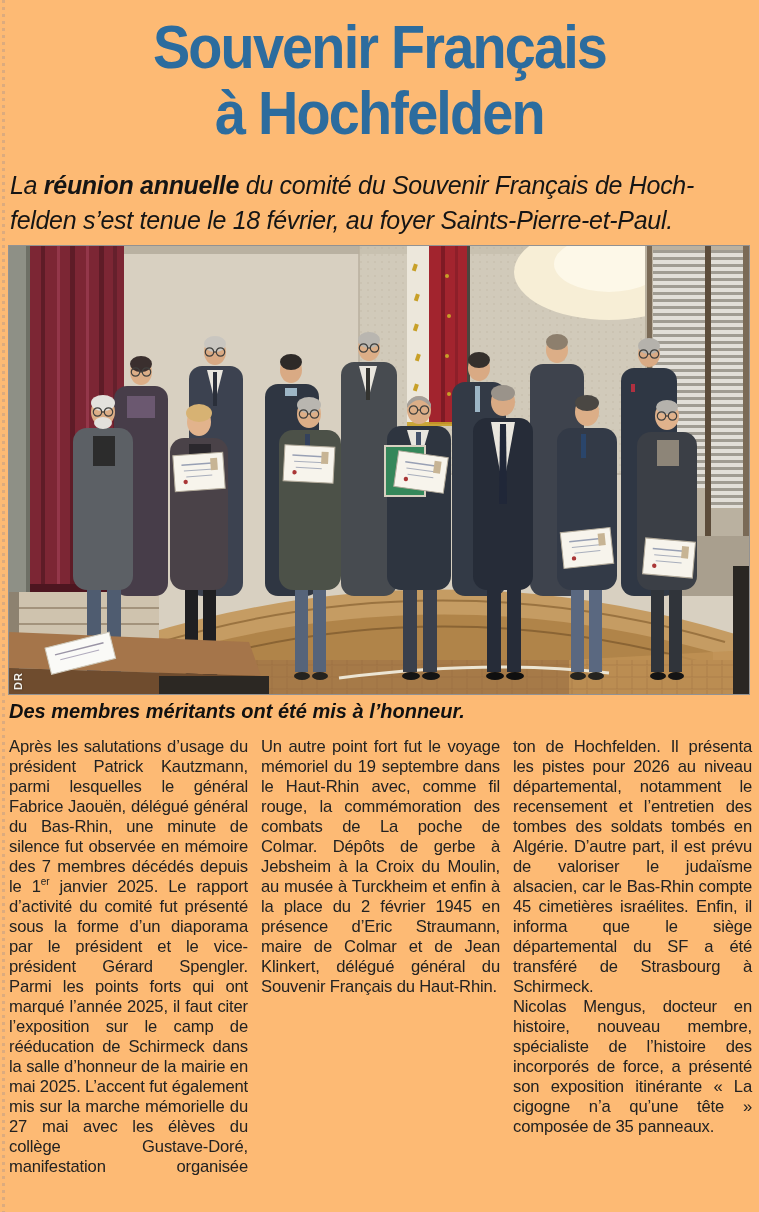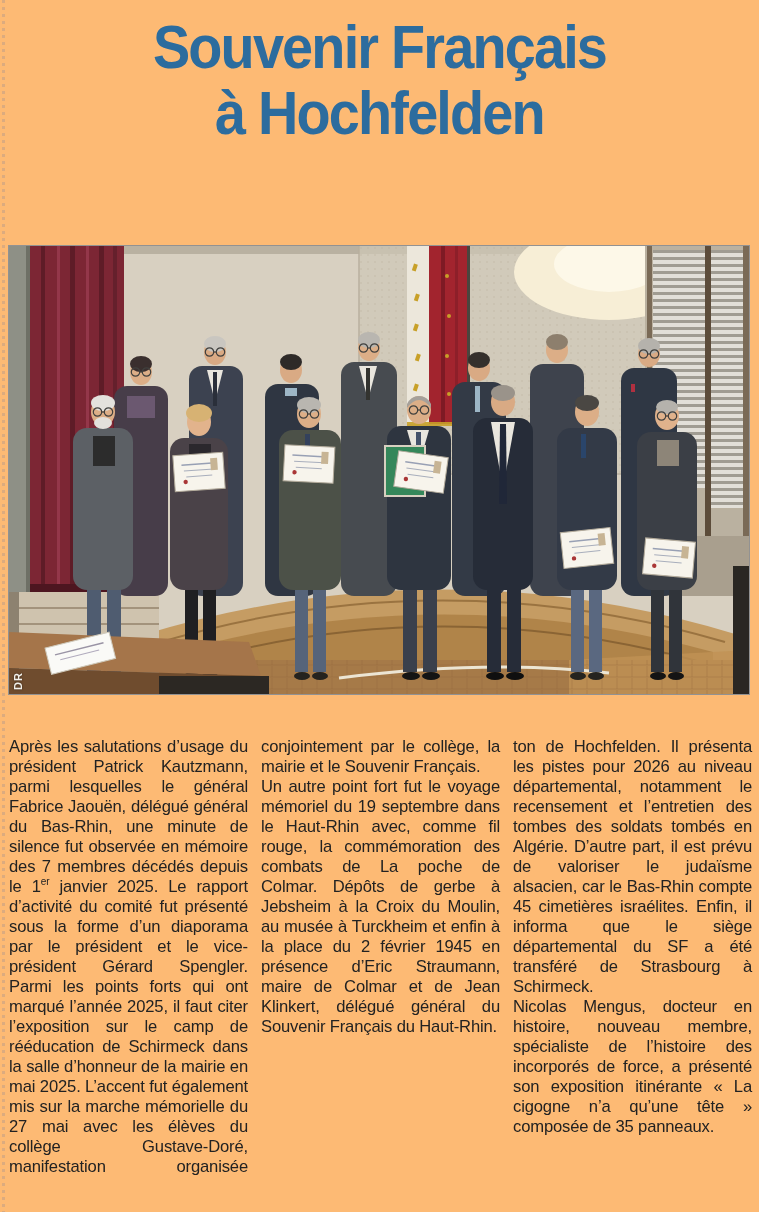--- a/index.html
+++ b/index.html
@@ -53,20 +53,24 @@
 
 <div id="page">
 
   <div class="dotted-left"></div>
 
   <h1 class="headline" style="margin:0;">
     <span style="display:block">Souvenir Français</span>
     <span style="display:block">à Hochfelden</span>
   </h1>
 
+  <div class="lede">
+    <div class="ln"><span>La </span><b>réunion annuelle</b><span> du comité du Souvenir Français de Hoch-</span></div>
+    <div class="ln">felden s’est tenue le 18 février, au foyer Saints-Pierre-et-Paul.</div>
+  </div>
 
   <div class="photo-frame" role="img" aria-label="Photo de groupe : des membres du comité en tenue sombre, plusieurs tenant des diplômes, devant un drapeau du Souvenir Français, un rideau rouge et des stores dans une salle au sol en parquet">
     <svg viewBox="0 0 740 448" preserveAspectRatio="none">
       <defs>
         <pattern id="dots" width="7" height="7" patternUnits="userSpaceOnUse">
             <circle cx="2" cy="2" r="0.8" fill="#b6ad9a"></circle>
           </pattern>
         <pattern id="blinds" width="8" height="7" patternUnits="userSpaceOnUse">
             <rect width="8" height="4" fill="#e2dfd8"></rect>
             <rect y="4" width="8" height="3" fill="#a09c92"></rect>
@@ -302,27 +306,27 @@
         <g transform="rotate(-14 70 406)">
           <rect x="38" y="394" width="66" height="27" fill="#fafaf7" stroke="#cfcabc"></rect>
           <line x1="46" y1="403" x2="96" y2="403" stroke="#9a94a5" stroke-width="1.5"></line>
           <line x1="50" y1="409" x2="90" y2="409" stroke="#b0aabd" stroke-width="1"></line>
         </g>
       </g>
     </svg>
     <div class="photo-credit">DR</div>
   </div>
 
+  <div class="caption">Des membres méritants ont été mis à l’honneur.</div>
 
   <div class="columns">
     <div class="col">
       <p class="cont"><span>Après les salutations d’usage du président Patrick Kautzmann, parmi lesquelles le général Fabrice Jaouën, délégué général du Bas-Rhin, une minute de silence fut observée en mémoire des 7 membres décédés depuis le 1</span><sup>er</sup><span> janvier 2025. Le rapport d’activité du comité fut présenté sous la forme d’un diaporama par le président et le vice-président Gérard Spengler. Parmi les points forts qui ont marqué l’année 2025, il faut citer l’exposition sur le camp de rééducation de Schirmeck dans la salle d’honneur de la mairie en mai 2025. L’accent fut également mis sur la marche mémorielle du 27 mai avec les élèves du collège Gustave-Doré, manifestation organisée</span></p>
     </div>
     <div class="col">
-      <p>conjointement par le collège, la mairie et le Souvenir Français.</p>
       <p>Un autre point fort fut le voyage mémoriel du 19 septembre dans le Haut-Rhin avec, comme fil rouge, la commémoration des combats de La poche de Colmar. Dépôts de gerbe à Jebsheim à la Croix du Moulin, au musée à Turckheim et enfin à la place du 2 février 1945 en présence d’Eric Straumann, maire de Colmar et de Jean Klinkert, délégué général du Souvenir Français du Haut-Rhin.</p>
     </div>
     <div class="col">
       <p>ton de Hochfelden. Il présenta les pistes pour 2026 au niveau départemental, notamment le recensement et l’entretien des tombes des soldats tombés en Algérie. D’autre part, il est prévu de valoriser le judaïsme alsacien, car le Bas-Rhin compte 45 cimetières israélites. Enfin, il informa que le siège départemental du SF a été transféré de Strasbourg à Schirmeck.</p>
       <p>Nicolas Mengus, docteur en histoire, nouveau membre, spécialiste de l’histoire des incorporés de force, a présenté son exposition itinérante « La cigogne n’a qu’une tête » composée de 35 panneaux.</p>
     </div>
   </div>
 
 </div>
 

